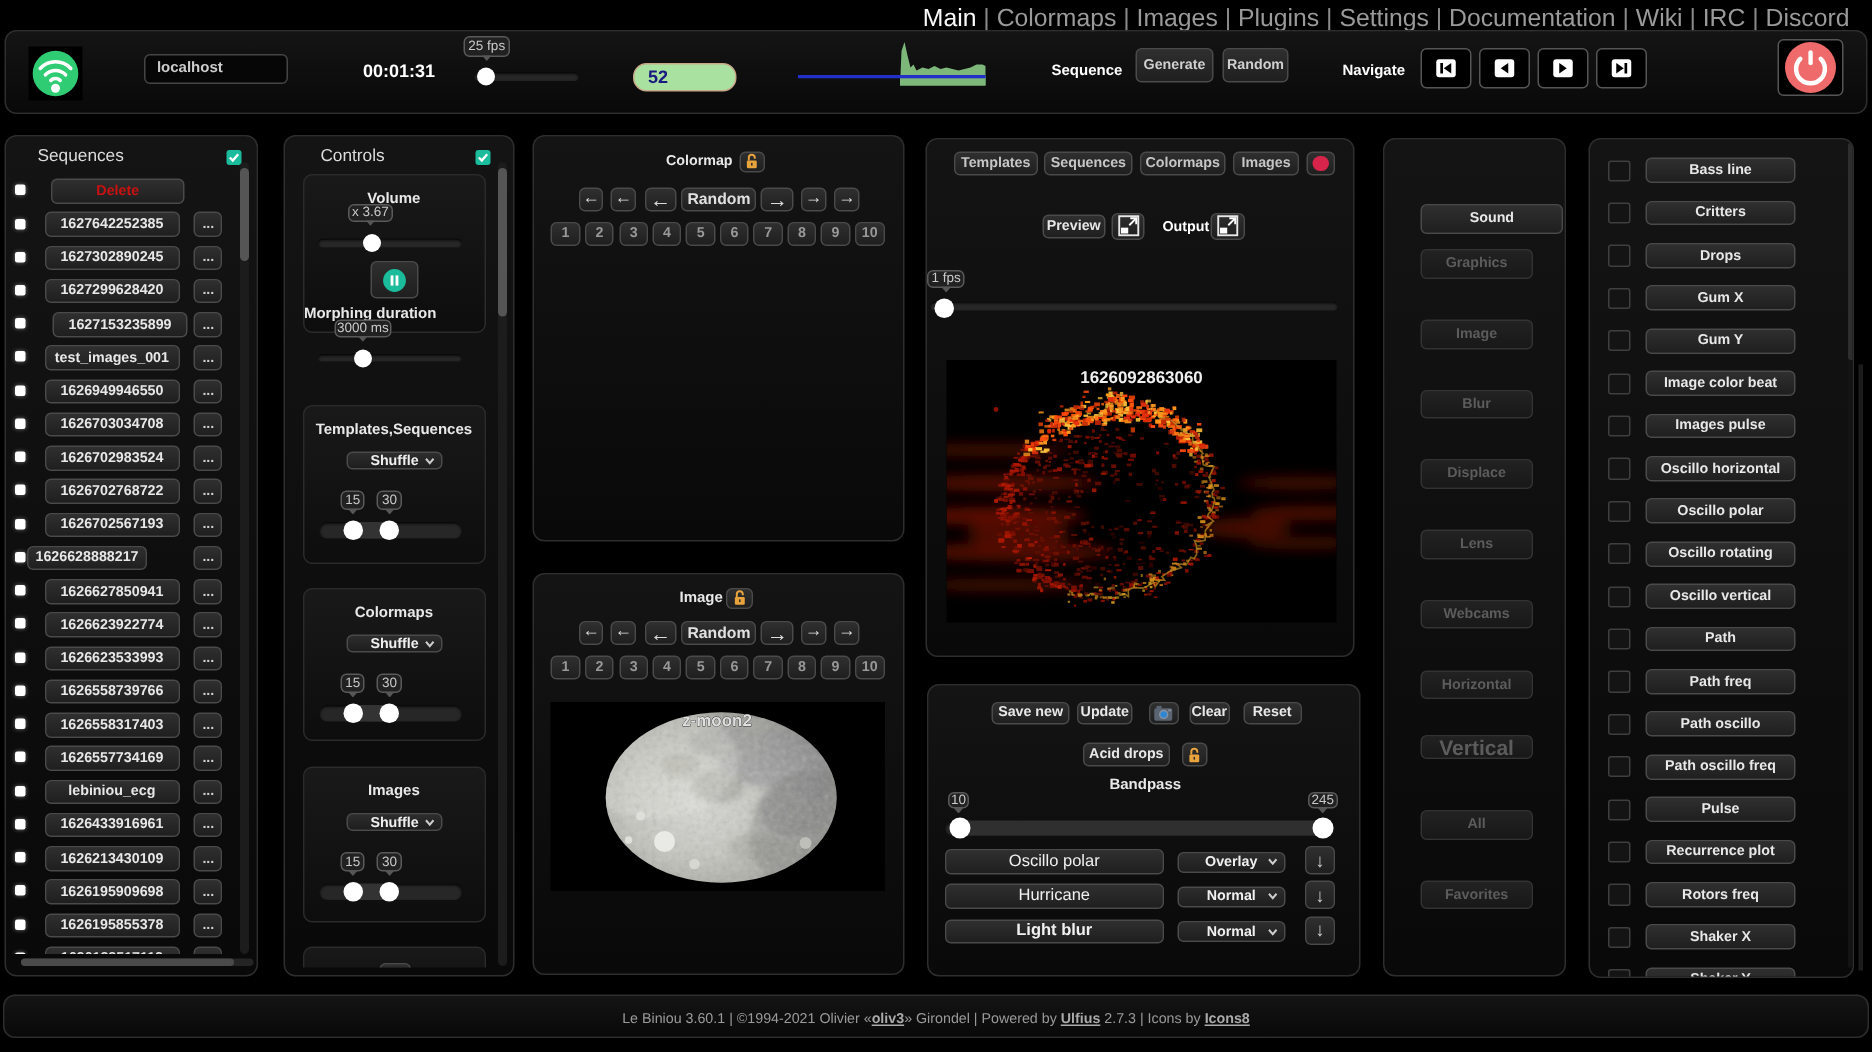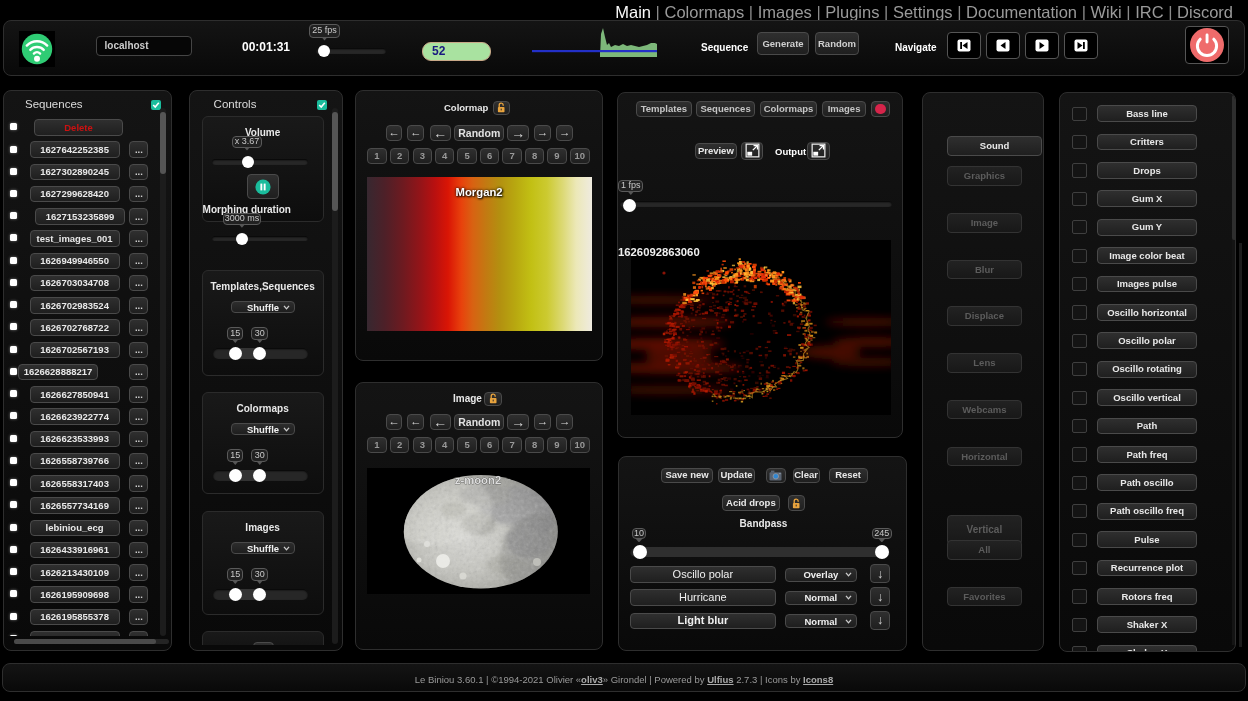--- a/index.html
+++ b/index.html
@@ -258,24 +258,20 @@
 <div class="btn" style="left:11.2px;top:57px;width:19.5px;height:15.6px;font-size:9.5px;color:#999">1</div>
     <div class="btn" style="left:33.9px;top:57px;width:19.5px;height:15.6px;font-size:9.5px;color:#999">2</div>
     <div class="btn" style="left:56.7px;top:57px;width:19.5px;height:15.6px;font-size:9.5px;color:#999">3</div>
     <div class="btn" style="left:78.9px;top:57px;width:19.5px;height:15.6px;font-size:9.5px;color:#999">4</div>
     <div class="btn" style="left:101.4px;top:57px;width:19.5px;height:15.6px;font-size:9.5px;color:#999">5</div>
     <div class="btn" style="left:123.9px;top:57px;width:19.5px;height:15.6px;font-size:9.5px;color:#999">6</div>
     <div class="btn" style="left:146.4px;top:57px;width:19.5px;height:15.6px;font-size:9.5px;color:#999">7</div>
     <div class="btn" style="left:168.9px;top:57px;width:19.5px;height:15.6px;font-size:9.5px;color:#999">8</div>
     <div class="btn" style="left:191.2px;top:57px;width:19.5px;height:15.6px;font-size:9.5px;color:#999">9</div>
     <div class="btn" style="left:213.5px;top:57px;width:20.6px;height:15.6px;font-size:9.5px;color:#999">10</div>
-<div class="abs" style="left:10.6px;top:85.9px;width:225px;height:154px;
-background:linear-gradient(90deg,#372830 0%,#4e2028 8%,#6e1a20 16%,#951418 24%,#b81010 30%,#d91505 36%,#e8420c 42%,#d86212 47%,#c27a12 53%,#b39010 59%,#b8a810 66%,#c2c014 73%,#ccca30 80%,#dcd975 87%,#ece8b8 93%,#efebe0 100%)">
-<div class="bt" style="left:0;top:9px;width:100%;text-align:center;font-size:11.3px;color:#fff;text-shadow:0 0 3px #000,1px 1px 2px #000">Morgan2</div>
-</div>
 </div>
 <div class="panel" style="left:355px;top:382px;width:248px;height:268px">
 <div class="bt" style="left:97px;top:10px;font-size:10px;color:#e8e8e8">Image</div>
 <div class="btn" style="left:128px;top:8.7px;width:17.6px;height:14px">
       <svg width="10" height="11" viewBox="0 0 10 11">
         <path d="M3.2 5 L3.2 3.3 A2 2 0 0 1 7.2 3.1 L7.2 3.8" stroke="#e8a33d" stroke-width="1.3" fill="none"></path>
         <rect x="1.9" y="5" width="6.6" height="5.2" rx="0.8" fill="#e8a33d"></rect>
         <rect x="4.7" y="6.6" width="1" height="1.8" fill="#2a2a2a"></rect>
       </svg>
     </div>
@@ -1460,21 +1456,21 @@
 <rect x="101.2" y="125.3" width="1.9" height="1.8" fill="#701004" opacity="0.50"></rect>
 <rect x="97.0" y="85.6" width="2.9" height="2.5" fill="#b81806" opacity="0.79"></rect>
 <rect x="94.1" y="115.0" width="1.6" height="2.1" fill="#600d03" opacity="0.32"></rect>
 <rect x="109.2" y="76.3" width="2.7" height="1.5" fill="#8a1205" opacity="0.64"></rect>
 <rect x="103.8" y="73.8" width="3.8" height="2.6" fill="#8a1205" opacity="0.55"></rect>
 <rect x="112.1" y="78.8" width="3.4" height="1.8" fill="#8a1205" opacity="0.52"></rect>
         </g>
 <path d="M150.2 40.7 L150.6 39.9 L150.1 40.3 L157.6 47.3 L156.6 47.1 L156.7 45.6 L160.7 49.0 L164.1 50.6 L164.2 54.1 L167.0 57.3 L167.4 57.3 L168.8 60.1 L171.0 62.3 L170.1 63.1 L171.2 69.8 L173.2 70.7 L178.3 71.1 L174.7 78.8 L176.3 77.6 L175.2 78.6 L178.3 86.4 L177.1 88.5 L177.3 91.5 L178.3 91.8 L178.8 93.6 L176.8 100.5 L174.7 102.4 L174.0 104.2 L178.0 107.4 L172.7 110.4 L176.1 109.4 L172.6 113.6 L172.4 120.2 L167.8 121.1 L165.3 120.5 L166.6 123.3 L166.8 129.4 L165.1 132.5 L163.0 131.6 L159.8 136.6 L153.6 135.8 L156.5 138.4 L148.6 140.9 L150.1 140.0 L143.6 144.4 L145.4 146.9 L142.4 146.7 L139.2 151.0 L138.1 148.2 L133.8 150.8 L131.0 152.1 L124.9 151.8 L121.2 153.0 L121.3 157.7 L118.8 155.9 L115.1 156.9" fill="none" stroke="#c89420" stroke-width="1.1" opacity="0.68"></path>
 <circle cx="33" cy="33" r="1.6" fill="#8a1205"></circle>
 </svg></div>
-<div class="bt" style="left:0;top:153px;width:286px;text-align:left;font-size:11.3px;color:#f0f0f0">1626092863060</div>
+<div class="bt" style="left:0;top:153px;width:286px;text-align:center;font-size:11.3px;color:#f0f0f0">1626092863060</div>
 </div>
 <div class="panel" style="left:618px;top:456px;width:289px;height:195px">
 <div class="btn" style="left:41.9px;top:10.5px;width:52.4px;height:15px;font-size:9.5px">Save new</div>
 <div class="btn" style="left:98.8px;top:10.5px;width:37.4px;height:15px;font-size:9.5px">Update</div>
 <div class="btn" style="left:146.7px;top:10.5px;width:20.4px;height:15px">
       <svg width="13" height="11" viewBox="0 0 13 11">
         <rect x="0.5" y="2.2" width="12" height="8.3" rx="1.2" fill="#5a6472"></rect>
         <rect x="2" y="0.6" width="3.4" height="2" fill="#5a6472"></rect>
         <circle cx="6.8" cy="6.3" r="3.1" fill="#8a93a0"></circle>
         <circle cx="6.8" cy="6.3" r="2.2" fill="#2f87d4"></circle>
@@ -1516,21 +1512,21 @@
 </div>
 <div class="panel" style="left:922px;top:92px;width:122px;height:559px">
 <div class="btn" style="left:24.1px;top:43px;width:95px;height:19.7px;font-size:9.5px">Sound</div>
 <div class="btn dim" style="left:24.1px;top:73.3px;width:74.6px;height:19.7px;font-size:9.5px">Graphics</div>
 <div class="btn dim" style="left:24.1px;top:120.0px;width:74.6px;height:19.7px;font-size:9.5px">Image</div>
 <div class="btn dim" style="left:24.1px;top:166.7px;width:74.6px;height:19.7px;font-size:9.5px">Blur</div>
 <div class="btn dim" style="left:24.1px;top:213.4px;width:74.6px;height:19.7px;font-size:9.5px">Displace</div>
 <div class="btn dim" style="left:24.1px;top:260.1px;width:74.6px;height:19.7px;font-size:9.5px">Lens</div>
 <div class="btn dim" style="left:24.1px;top:306.8px;width:74.6px;height:19.7px;font-size:9.5px">Webcams</div>
 <div class="btn dim" style="left:24.1px;top:353.5px;width:74.6px;height:19.7px;font-size:9.5px">Horizontal</div>
-<div class="btn dim" style="left:24.1px;top:422px;width:74.6px;height:30px;font-size:10px">Vertical</div>
+<div class="btn dim" style="left:24.1px;top:397px;width:74.6px;height:16px;font-size:14px">Vertical</div>
 <div class="btn dim" style="left:24.1px;top:446.9px;width:74.6px;height:19.7px;font-size:9.5px">All</div>
 <div class="btn dim" style="left:24.1px;top:493.6px;width:74.6px;height:19.7px;font-size:9.5px">Favorites</div>
 </div>
 <div class="panel" style="left:1059px;top:92px;width:177px;height:560px;overflow:hidden">
 <div class="abs" style="left:12.4px;top:13.5px;width:14.3px;height:14.3px;background:#141414;border:1px solid #3f3f3f;border-radius:2px"></div>
 <div class="btn" style="left:37px;top:12.2px;width:100px;height:16.8px;font-size:9.5px">Bass line</div>
 <div class="abs" style="left:12.4px;top:41.9px;width:14.3px;height:14.3px;background:#141414;border:1px solid #3f3f3f;border-radius:2px"></div>
 <div class="btn" style="left:37px;top:40.6px;width:100px;height:16.8px;font-size:9.5px">Critters</div>
 <div class="abs" style="left:12.4px;top:70.3px;width:14.3px;height:14.3px;background:#141414;border:1px solid #3f3f3f;border-radius:2px"></div>
 <div class="btn" style="left:37px;top:69.0px;width:100px;height:16.8px;font-size:9.5px">Drops</div>

